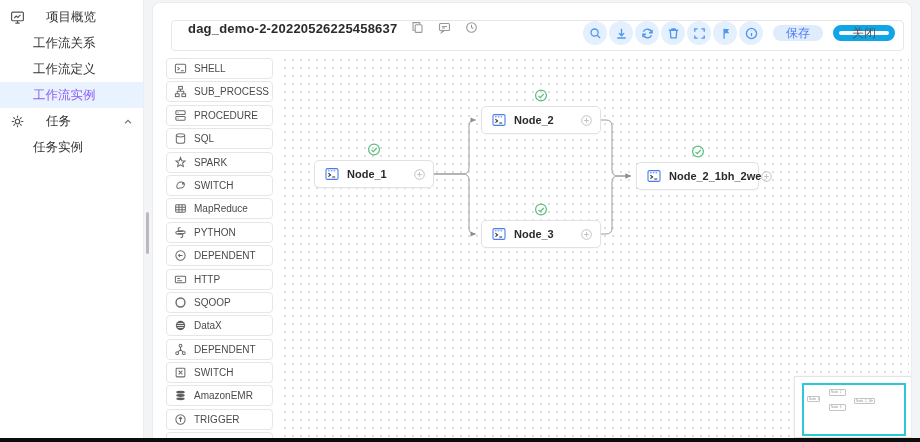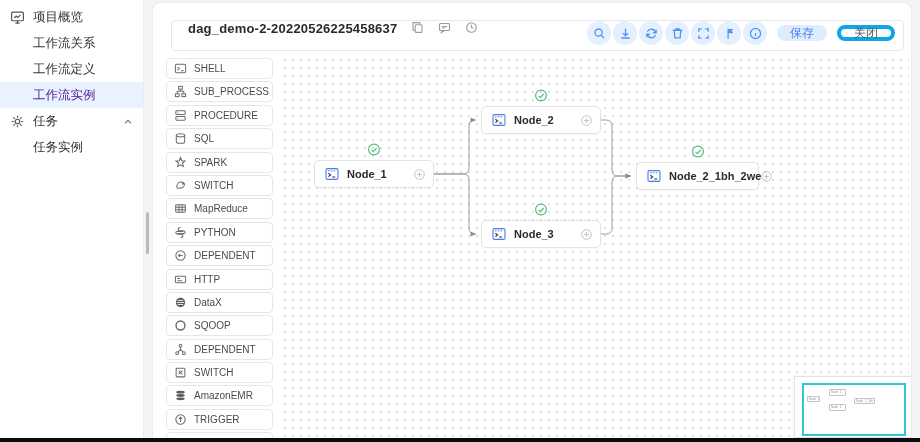--- a/index.html
+++ b/index.html
@@ -4,25 +4,25 @@
 <style>
   * { margin:0; padding:0; box-sizing:border-box; }
   html,body { width:920px; height:442px; overflow:hidden; background:#fff;
     font-family:"Liberation Sans","DejaVu Sans",sans-serif; color:#333; }
   .app { position:relative; width:920px; height:442px; background:#f3f4f6; }
 
   
   .sidebar { position:absolute; left:0; top:0; width:144px; height:438px;
     background:#fff; border-right:1px solid #ededf0; z-index:2; padding-top:4px; }
   .side-item { position:relative; height:26px; display:flex; align-items:center;
-    padding-left:10px; font-size:12.5px; color:#333; cursor:pointer; white-space:nowrap; }
+    padding-left:10px; font-size:12.5px; color:#333; cursor:pointer; white-space:nowrap;gap:13px; }
   .side-item .s-icon { width:15px; height:15px; margin-right:8px; display:inline-flex; }
   .side-item.sub { padding-left:33px;font-family:Liberation Mono, monospace; }
   .side-item.active { color:#2080f0; }
-  .side-item.selected { background:#e9f3ff; color:#4c1d95; }
+  .side-item.selected { background:#e9f3ff; color:#8b5cf6; }
   .side-item .chev { position:absolute; right:10px; top:8px; width:10px; height:10px; }
 
   .sidebar-scrollbar { position:absolute; left:146px; top:212px; width:3px; height:42px;
     background:#b9b9bf; border-radius:2px; z-index:3; }
 
   
   .panel { position:absolute; left:152px; top:2px; width:760px; height:440px;
     background:#fff; border:1px solid #ececf0; border-bottom:none;
     border-radius:8px 8px 0 0; z-index:1; overflow:hidden; }
 
@@ -32,21 +32,21 @@
     display:flex; align-items:flex-start; padding:0 8px 0 16px; }
   .dag-title { font-size:13px; font-weight:bold; color:#2b2b2b; letter-spacing:.2px; }
   .title-icons { display:flex; align-items:center; gap:14px; margin-left:14px; }
   .mini-icon { width:13px; height:13px; display:inline-flex; cursor:pointer; }
   .toolbar-right { margin-left:auto; display:flex; align-items:center; gap:2px; }
   .circle-btn { width:24px; height:24px; border-radius:50%; background:#e4f0fd;
     border:none; display:inline-flex; align-items:center; justify-content:center; cursor:pointer; }
   .pill { height:16px; border-radius:12px; font-size:12px; padding:0 13px;
     display:inline-flex; align-items:center; cursor:pointer; border:none; }
   .pill.save { background:#dfecfc; color:#4c7df5; margin-left:8px; }
-  .pill.close { background:#fbfbfc; color:#555; border:4px solid #0ea5e9; margin-left:8px; }
+  .pill.close { background:#fbfbfc; color:#555; border:6px solid #0ea5e9; margin-left:8px; }
 
   
   .task-list { position:absolute; left:13px; top:55px; width:107px; }
   .task-item { height:21px; border:1px solid #e6e6e9; border-radius:4px; background:#fff;
     display:flex; align-items:center; padding-left:7px; margin-bottom:2.4px; cursor:grab; }
   .task-item .t-icon { width:13px; height:13px; margin-right:7px; flex:none; display:inline-flex; }
   .task-item .t-label { font-size:10px; color:#4a4a4a; white-space:nowrap; }
 
   
   .canvas { position:absolute; left:128px; top:53px; width:628px; height:382px;
@@ -277,34 +277,34 @@
           <span class="t-icon">
             <svg viewBox="0 0 14 14" fill="none" stroke="#6b6b6b" stroke-width="1.1">
               <rect x="1.5" y="3.5" width="11" height="7" rx="1"></rect>
               <path d="M3.5 6h3M3.5 8.3h5.2"></path>
             </svg>
           </span>
           <span class="t-label">HTTP</span>
         </div>
         <div class="task-item">
           <span class="t-icon">
+            <svg viewBox="0 0 14 14" fill="none" stroke="#6b6b6b" stroke-width="1.5">
+              <circle cx="7" cy="7" r="4.8"></circle>
+            </svg>
+          </span>
+          <span class="t-label">SQOOP</span>
+        </div>
+        <div class="task-item">
+          <span class="t-icon">
             <svg viewBox="0 0 14 14">
               <circle cx="7" cy="7" r="5" fill="#5c5c5c"></circle>
               <path d="M3 7h8M4 4.8h6M4 9.2h6" stroke="#fff" stroke-width=".9" fill="none"></path>
             </svg>
           </span>
           <span class="t-label">DataX</span>
-        </div>
-        <div class="task-item">
-          <span class="t-icon">
-            <svg viewBox="0 0 14 14" fill="none" stroke="#6b6b6b" stroke-width="1.5">
-              <circle cx="7" cy="7" r="4.8"></circle>
-            </svg>
-          </span>
-          <span class="t-label">SQOOP</span>
         </div>
         <div class="task-item">
           <span class="t-icon">
             <svg viewBox="0 0 14 14" fill="none" stroke="#6b6b6b" stroke-width="1.1">
               <circle cx="7" cy="2.9" r="1.5"></circle>
               <circle cx="3.4" cy="11" r="1.5"></circle>
               <circle cx="10.6" cy="11" r="1.5"></circle>
               <path d="M7 4.4V7M7 7l-2.6 2.6M7 7l2.6 2.6"></path>
             </svg>
           </span>

